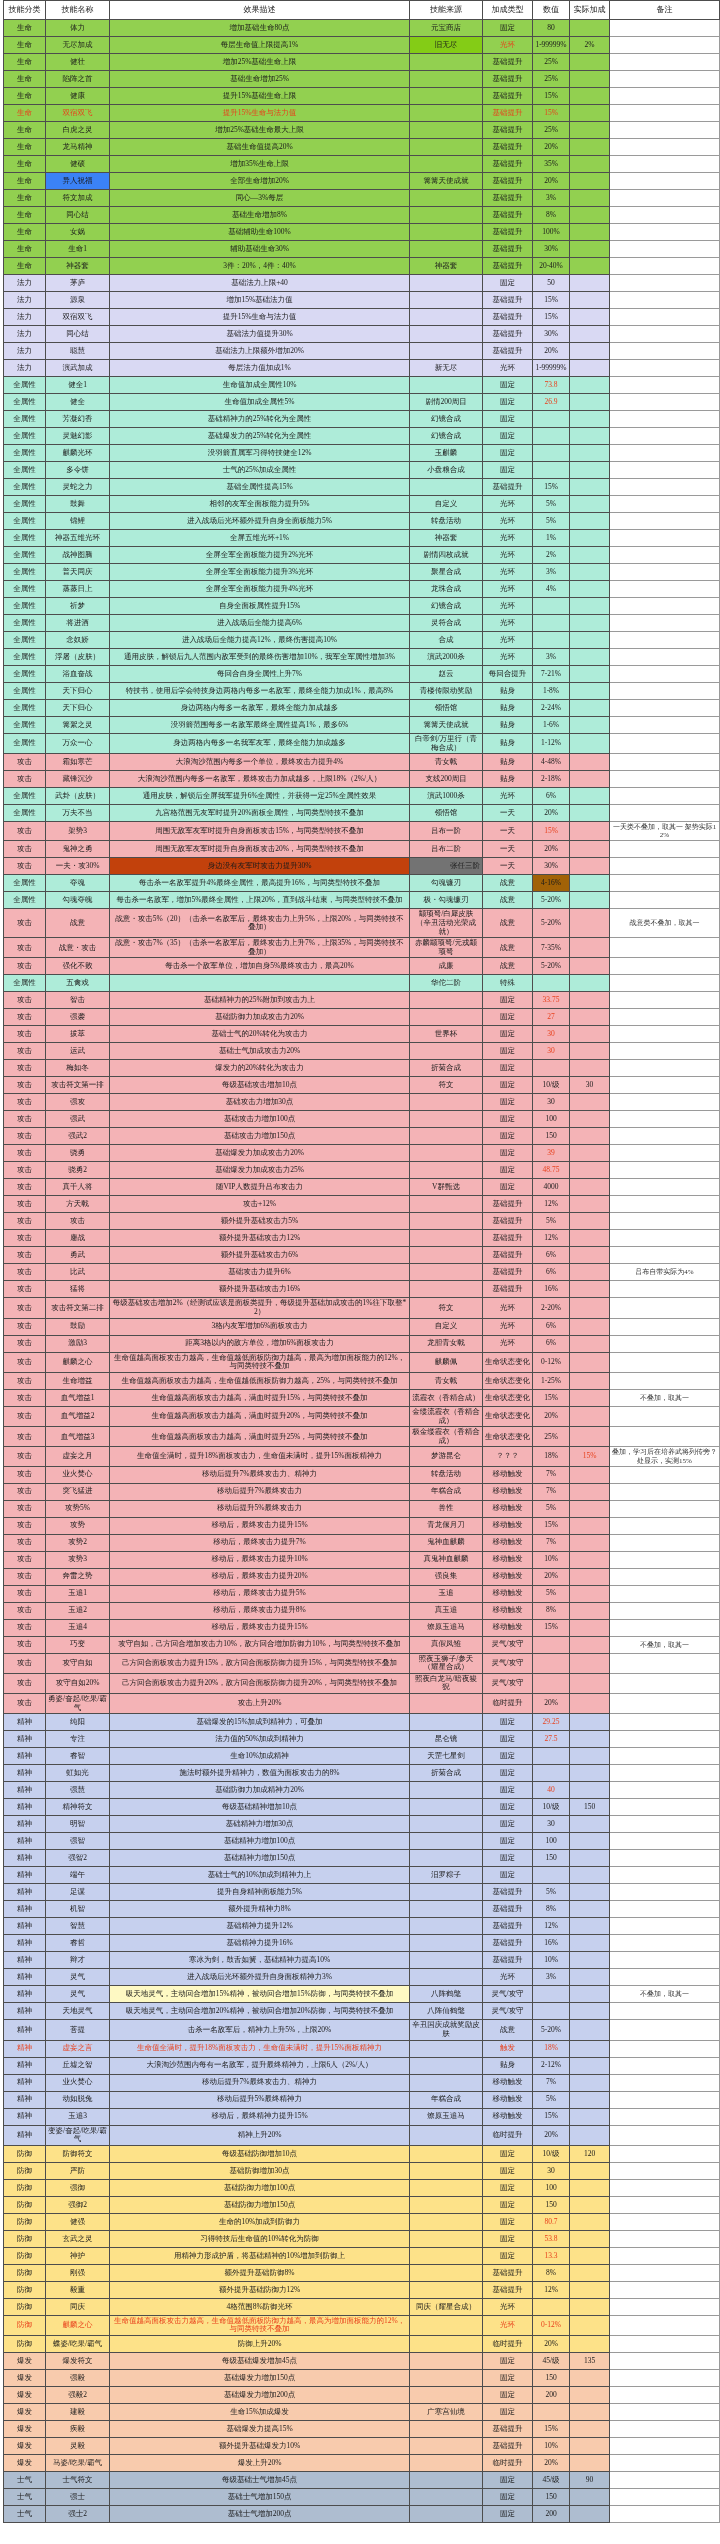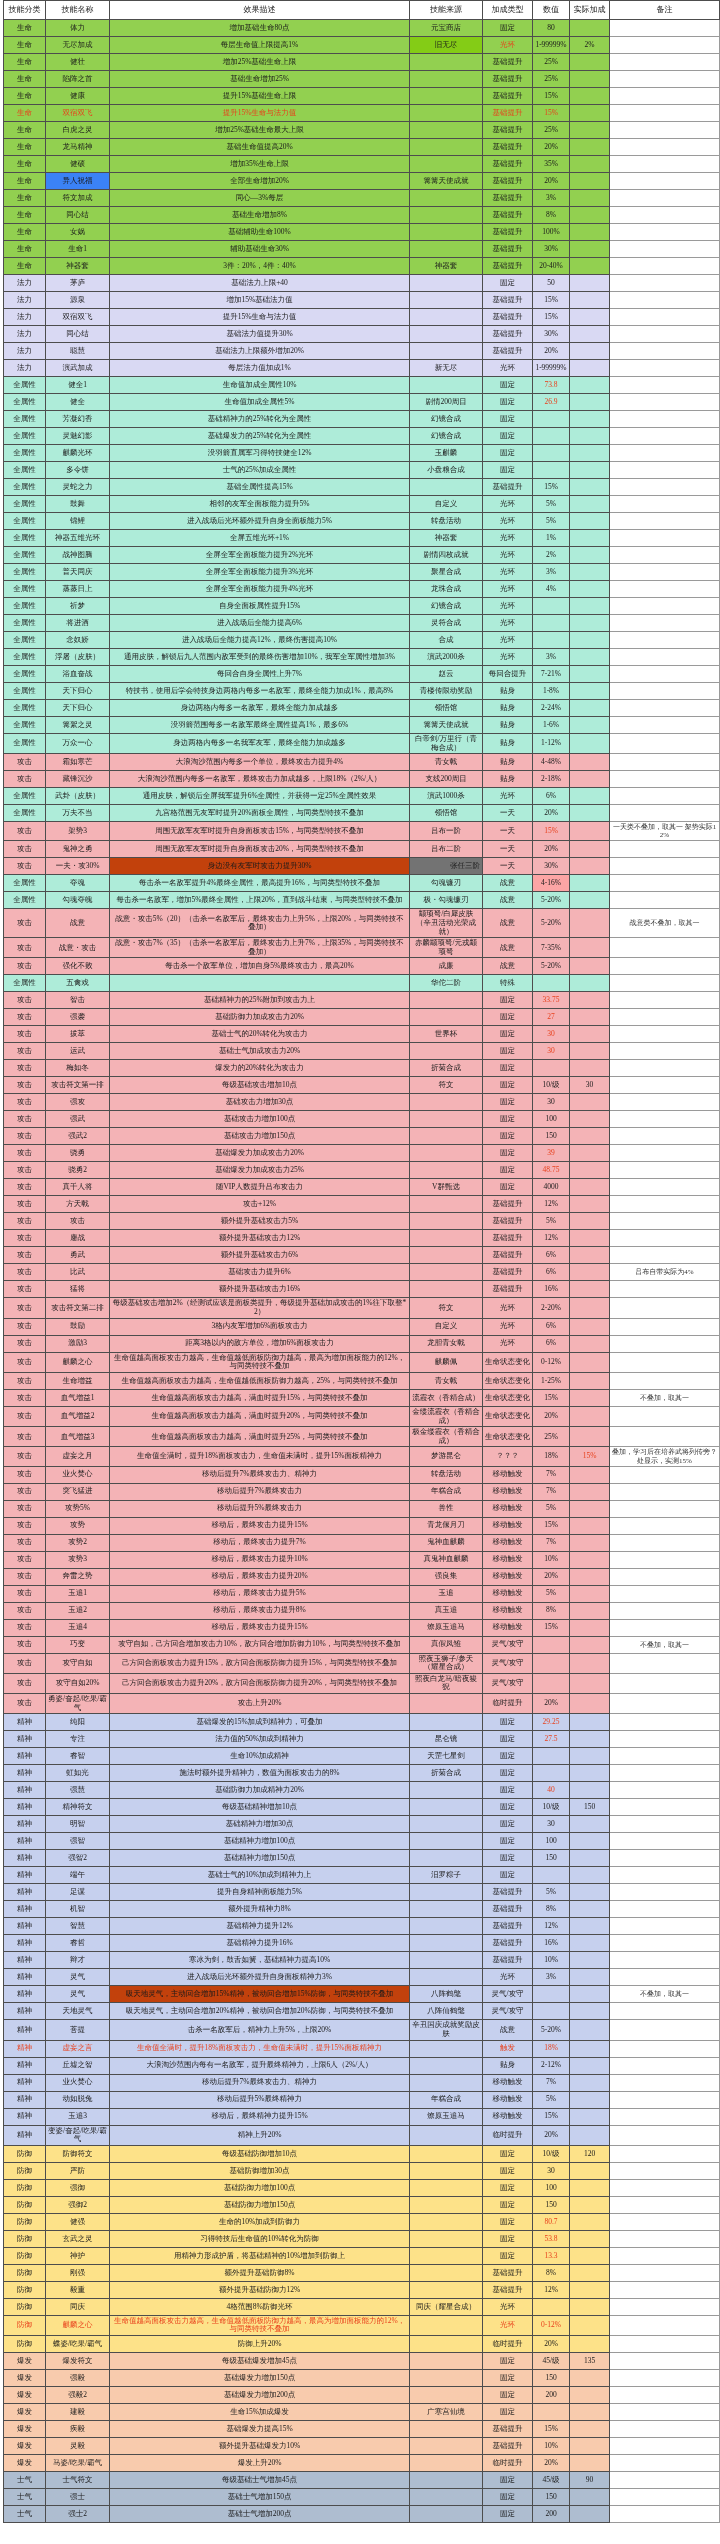--- a/index.html
+++ b/index.html
@@ -542,21 +542,21 @@
           <td style="background: rgb(244, 179, 182);">30%</td>
           <td style="background: rgb(244, 179, 182);"></td>
           <td class="note-cell"></td>
         </tr>
         <tr>
           <td style="background: rgb(174, 236, 217);">全属性</td>
           <td style="background: rgb(174, 236, 217);">夺魂</td>
           <td style="background: rgb(174, 236, 217);">每击杀一名敌军提升4%最终全属性，最高提升16%，与同类型特技不叠加</td>
           <td style="background: rgb(174, 236, 217);">勾魂镰刃</td>
           <td style="background: rgb(174, 236, 217);">战意</td>
-          <td style="background: #fca5a5;">4-16%</td>
+          <td style="background: #a16207;">4-16%</td>
           <td style="background: rgb(174, 236, 217);"></td>
           <td class="note-cell"></td>
         </tr>
         <tr>
           <td style="background: rgb(174, 236, 217);">全属性</td>
           <td style="background: rgb(174, 236, 217);">勾魂夺魄</td>
           <td style="background: rgb(174, 236, 217);">每击杀一名敌军，增加5%最终全属性，上限20%，直到战斗结束，与同类型特技不叠加</td>
           <td style="background: rgb(174, 236, 217);">极・勾魂镰刃</td>
           <td style="background: rgb(174, 236, 217);">战意</td>
           <td style="background: rgb(174, 236, 217);">5-20%</td>
@@ -1169,21 +1169,21 @@
           <td style="background: rgb(198, 208, 238);">进入战场后光环额外提升自身面板精神力3%</td>
           <td style="background: rgb(198, 208, 238);"></td>
           <td style="background: rgb(198, 208, 238);">光环</td>
           <td style="background: rgb(198, 208, 238);">3%</td>
           <td style="background: rgb(198, 208, 238);"></td>
           <td class="note-cell"></td>
         </tr>
         <tr>
           <td style="background: rgb(198, 208, 238);">精神</td>
           <td style="background: rgb(198, 208, 238);">灵气</td>
-          <td style="background: #c2410c;">吸天地灵气，主动回合增加15%精神，被动回合增加15%防御，与同类特技不叠加</td>
+          <td style="background: #fef9c3;">吸天地灵气，主动回合增加15%精神，被动回合增加15%防御，与同类特技不叠加</td>
           <td style="background: rgb(198, 208, 238);">八阵鹤氅</td>
           <td style="background: rgb(198, 208, 238);">灵气/攻守</td>
           <td style="background: rgb(198, 208, 238);"></td>
           <td style="background: rgb(198, 208, 238);"></td>
           <td class="note-cell">不叠加，取其一</td>
         </tr>
         <tr>
           <td style="background: rgb(198, 208, 238);">精神</td>
           <td style="background: rgb(198, 208, 238);">天地灵气</td>
           <td style="background: rgb(198, 208, 238);">吸天地灵气，主动回合增加20%精神，被动回合增加20%防御，与同类特技不叠加</td>

